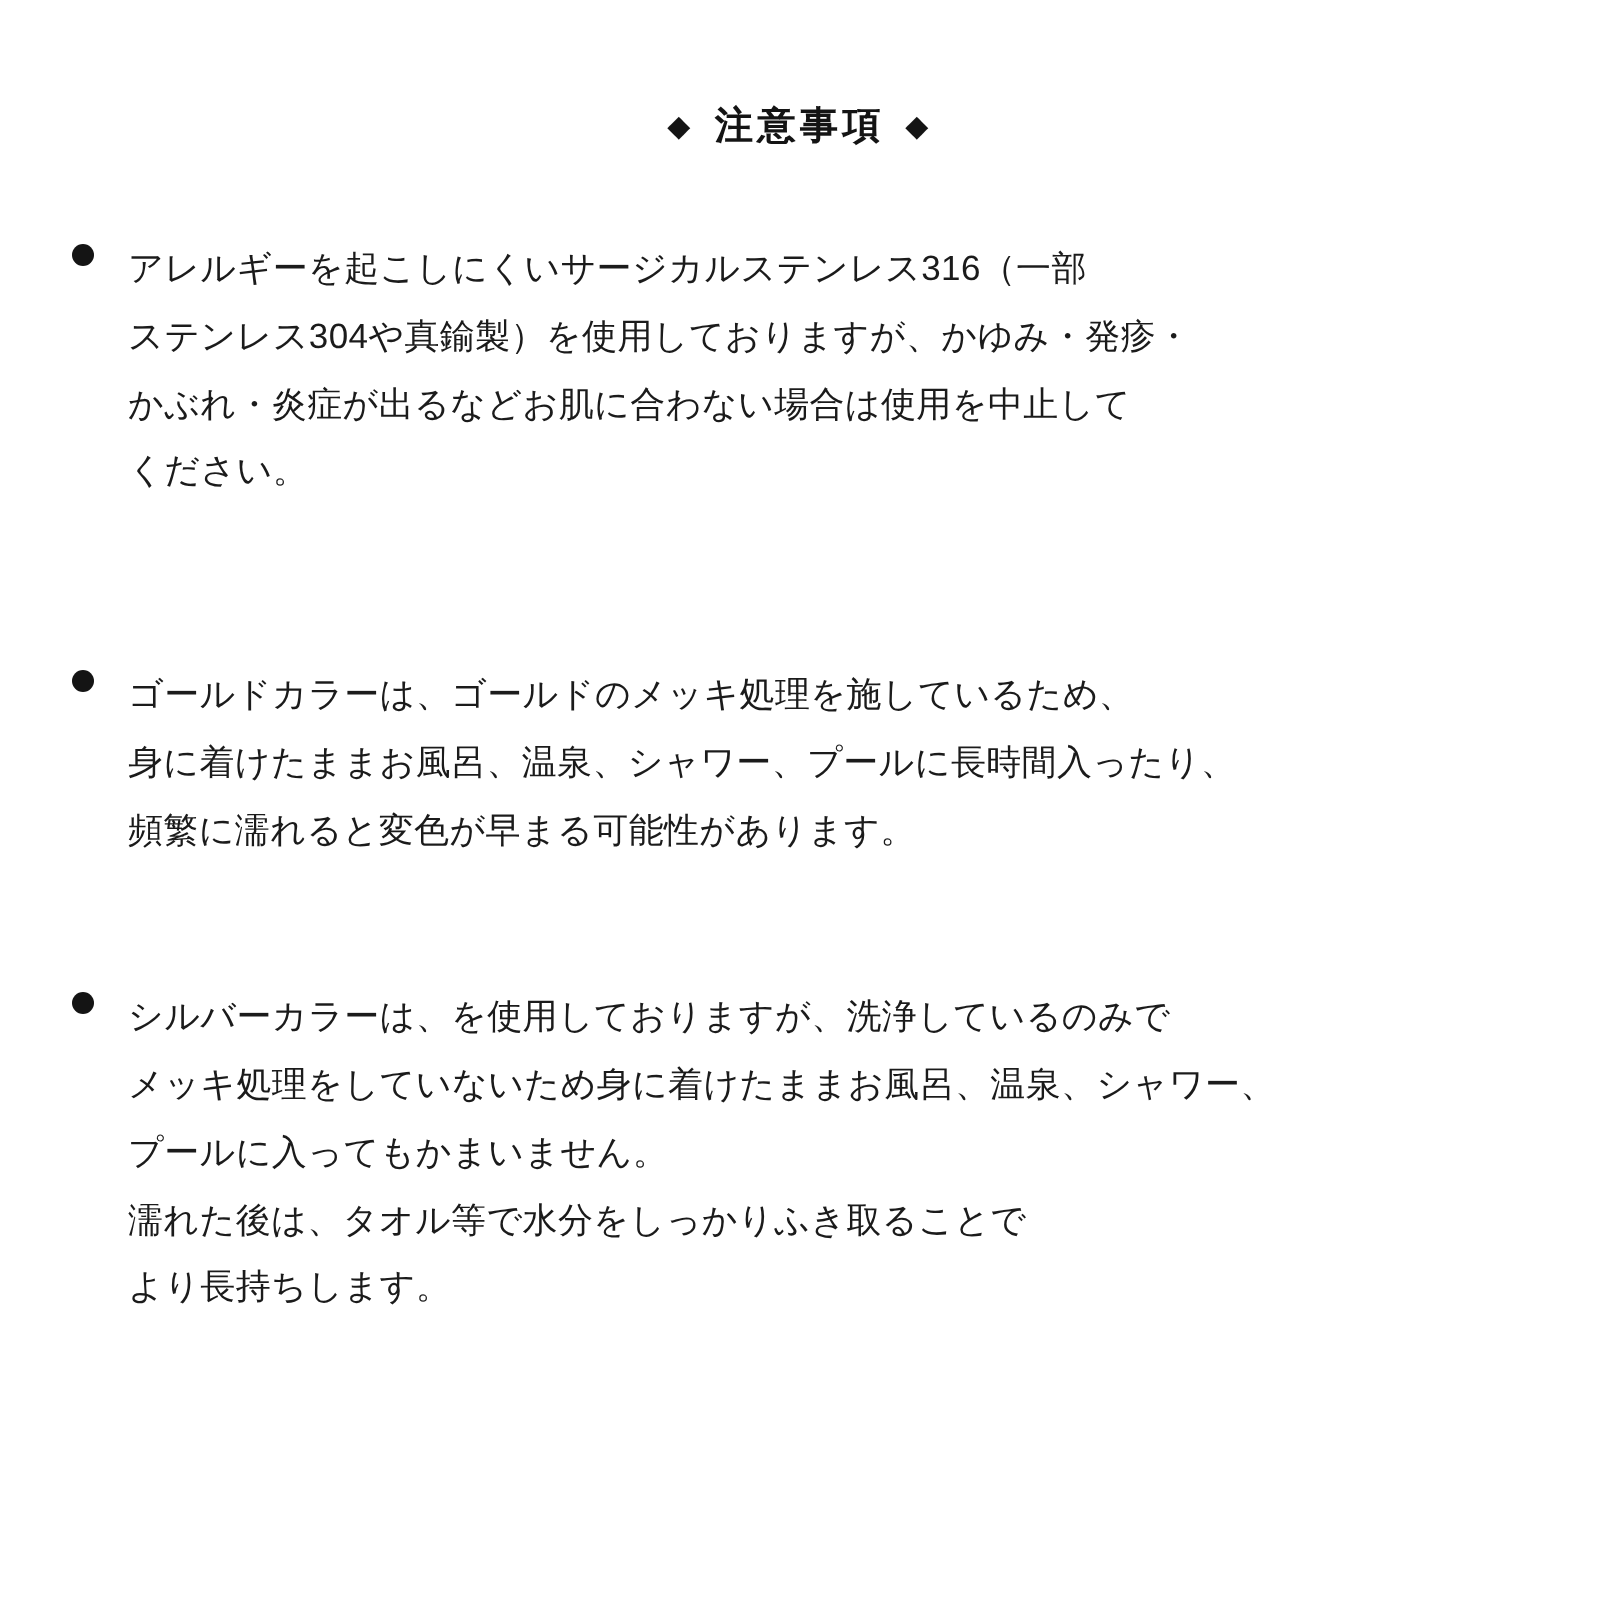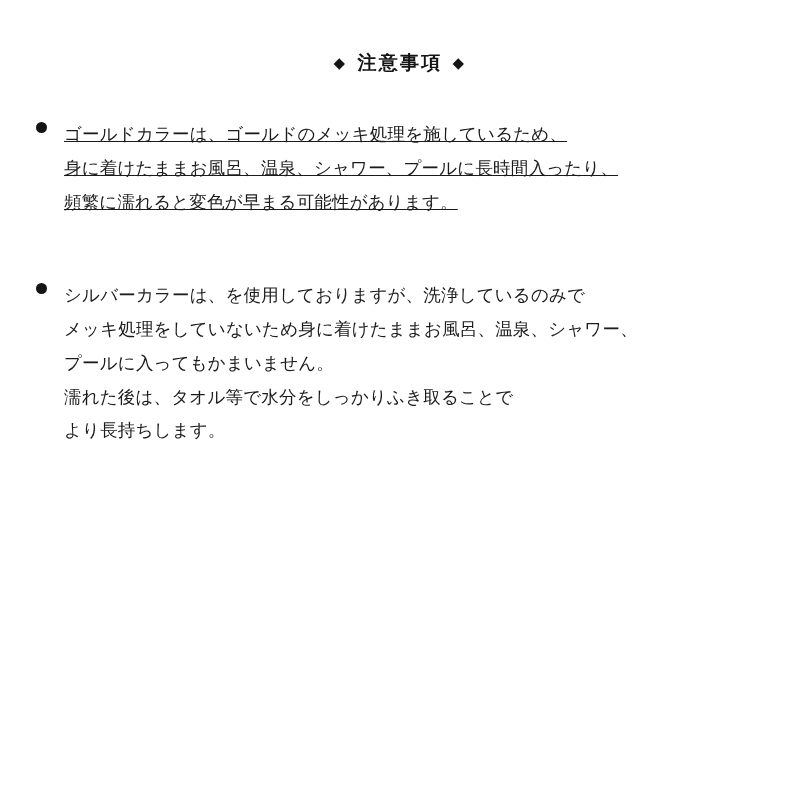--- a/index.html
+++ b/index.html
@@ -63,34 +63,40 @@
     font-weight: 500;
     letter-spacing: 0.01em;
     color: #1b1b1b;
     white-space: pre-line;
   }
   .gap-large {
     margin-bottom: 78px;
   }
   .gap-xlarge {
     margin-bottom: 60px;
-    text-decoration: underline;
   }
 </style>
 </head>
 <body>
 
 <div class="page">
 
   <h1 class="doc-title">
     <span class="diamond">◆</span><span>注意事項</span><span class="diamond">◆</span>
   </h1>
 
   <ul class="notes">
 
+    <li class="note-item gap-large">
+      <span class="bullet"></span>
+      <span class="note-text">アレルギーを起こしにくいサージカルステンレス316（一部
+ステンレス304や真鍮製）を使用しておりますが、かゆみ・発疹・
+かぶれ・炎症が出るなどお肌に合わない場合は使用を中止して
+ください。</span>
+    </li>
 
     <li class="note-item gap-xlarge">
       <span class="bullet"></span>
       <span class="note-text">ゴールドカラーは、ゴールドのメッキ処理を施しているため、
 身に着けたままお風呂、温泉、シャワー、プールに長時間入ったり、
 頻繁に濡れると変色が早まる可能性があります。</span>
     </li>
 
     <li class="note-item">
       <span class="bullet"></span>

